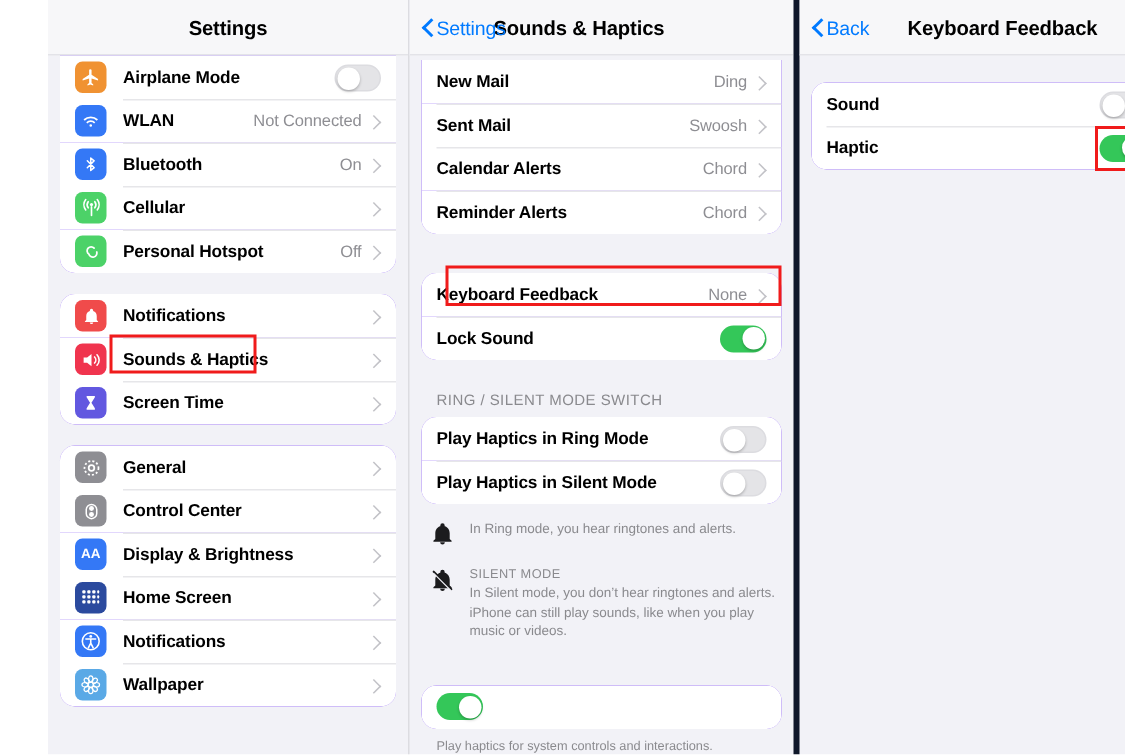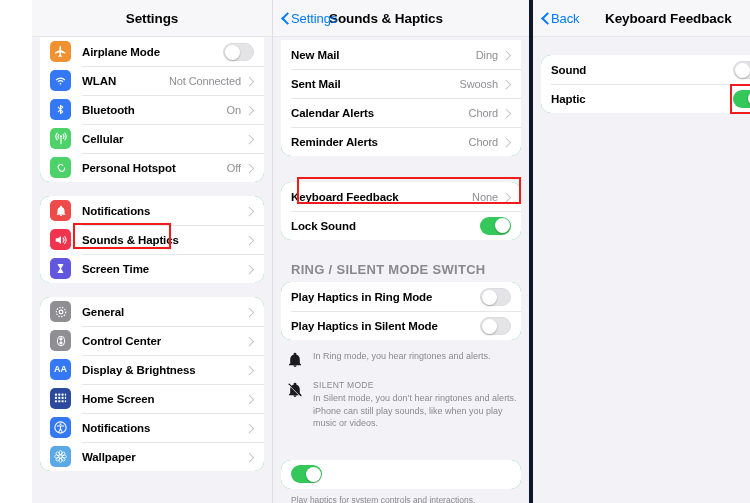--- a/index.html
+++ b/index.html
@@ -44,21 +44,21 @@
     border-left: 2.2px solid #007aff; border-bottom: 2.2px solid #007aff;
     transform: rotate(45deg);
   }
   .nav-back-label { font-size: 13px; color: #007aff; letter-spacing: -0.1px; }
 
   
   .content { position: relative; height: 466px; overflow: hidden; }
 
   
   .card {
-    background: #22c55e; border-radius: 10px; margin: 0 8px;
+    background: #8b5cf6; border-radius: 10px; margin: 0 8px;
     overflow: hidden;
   }
   .card.cut-top { border-top-left-radius: 0; border-top-right-radius: 0; }
   .row {
     display: flex; align-items: center; height: 29px;
     padding: 0 10px 0 10px; position: relative;
     background: #fff;
   }
   .row + .row::before {
     content: ""; position: absolute; left: 42px; right: 0; top: 0;
@@ -102,22 +102,22 @@
   .toggle .knob {
     position: absolute; top: 1.5px; width: 15px; height: 15px;
     border-radius: 50%; background: #fff;
     box-shadow: 0 1px 2px rgba(0,0,0,.25);
   }
   .toggle.off .knob { left: 1px; }
   .toggle.on  .knob { right: 1.5px; }
 
   
   .section-header {
-    font-size: 13px; color: #8a8a8e; letter-spacing: 0.3px;
-    padding: 0 0 5px 18px; text-transform: uppercase; font-weight: bold;
+    font-size: 10px; color: #8a8a8e; letter-spacing: 0.3px;
+    padding: 0 0 5px 18px; text-transform: uppercase;
   }
   .section-footer {
     font-size: 8.5px; color: #8a8a8e; padding: 6px 18px 0 18px;
     line-height: 1.35;
   }
   .gap { height: 14px; }
 
   
   .info-block { display: flex; padding: 10px 12px 0 14px; gap: 9px; }
   .info-icon { width: 17px; flex: none; padding-top: 2px; }

